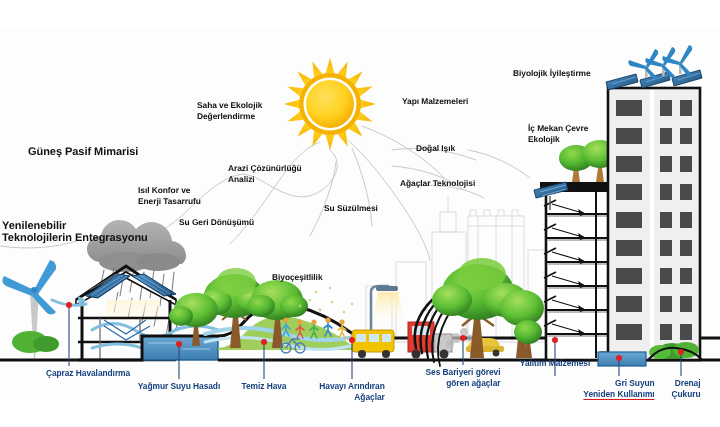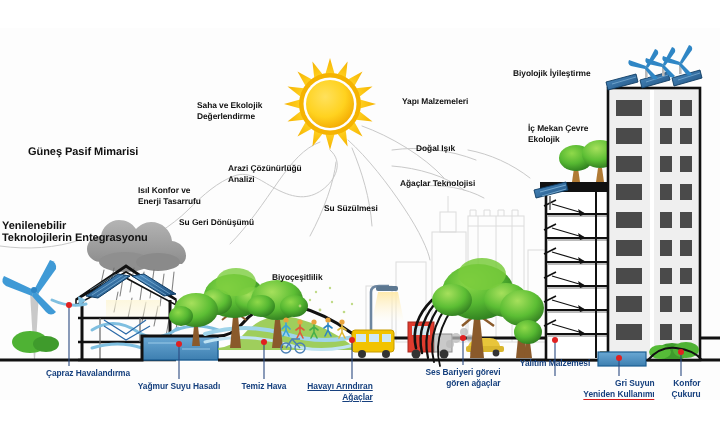--- a/index.html
+++ b/index.html
@@ -612,22 +612,22 @@
       <div class="lbl" style="left: 400px; top: 178px;">Ağaçlar Teknolojisi</div>
       <div class="lbl" style="left: 513px; top: 68px;">Biyolojik İyileştirme</div>
       <div class="lbl" style="left: 528px; top: 123px;">İç Mekan Çevre
 Ekolojik</div>
       <div class="lbl" style="left: 272px; top: 272px;">Biyoçeşitlilik</div>
     </div>
   <div id="bottom-label-layer">
       <div class="blbl ctr" style="left: 88px; top: 368px;">Çapraz Havalandırma</div>
       <div class="blbl ctr" style="left: 179px; top: 381px;">Yağmur Suyu Hasadı</div>
       <div class="blbl ctr" style="left: 264px; top: 381px;">Temiz Hava</div>
-      <div class="blbl ctr" style="left: 340px; top: 381px; text-decoration: underline;">Havayı Arındıran
+      <div class="blbl ctr" style="left: 352px; top: 381px;">Havayı Arındıran
 Ağaçlar</div>
       <div class="blbl ctr" style="left: 463px; top: 367px;">Ses Bariyeri görevi
 gören ağaçlar</div>
       <div class="blbl ctr" style="left: 555px; top: 358px;">Yalıtım Malzemesi</div>
       <div class="blbl ctr" style="left: 619px; top: 378px;"><span>Gri Suyun</span><br><span class="spell">Yeniden Kullanımı</span></div>
-      <div class="blbl ctr" style="left: 681px; top: 378px;">Konfor Çukuru</div>
+      <div class="blbl ctr" style="left: 681px; top: 378px;">Drenaj Çukuru</div>
     </div>
 
 </div>
 
 </body></html>

